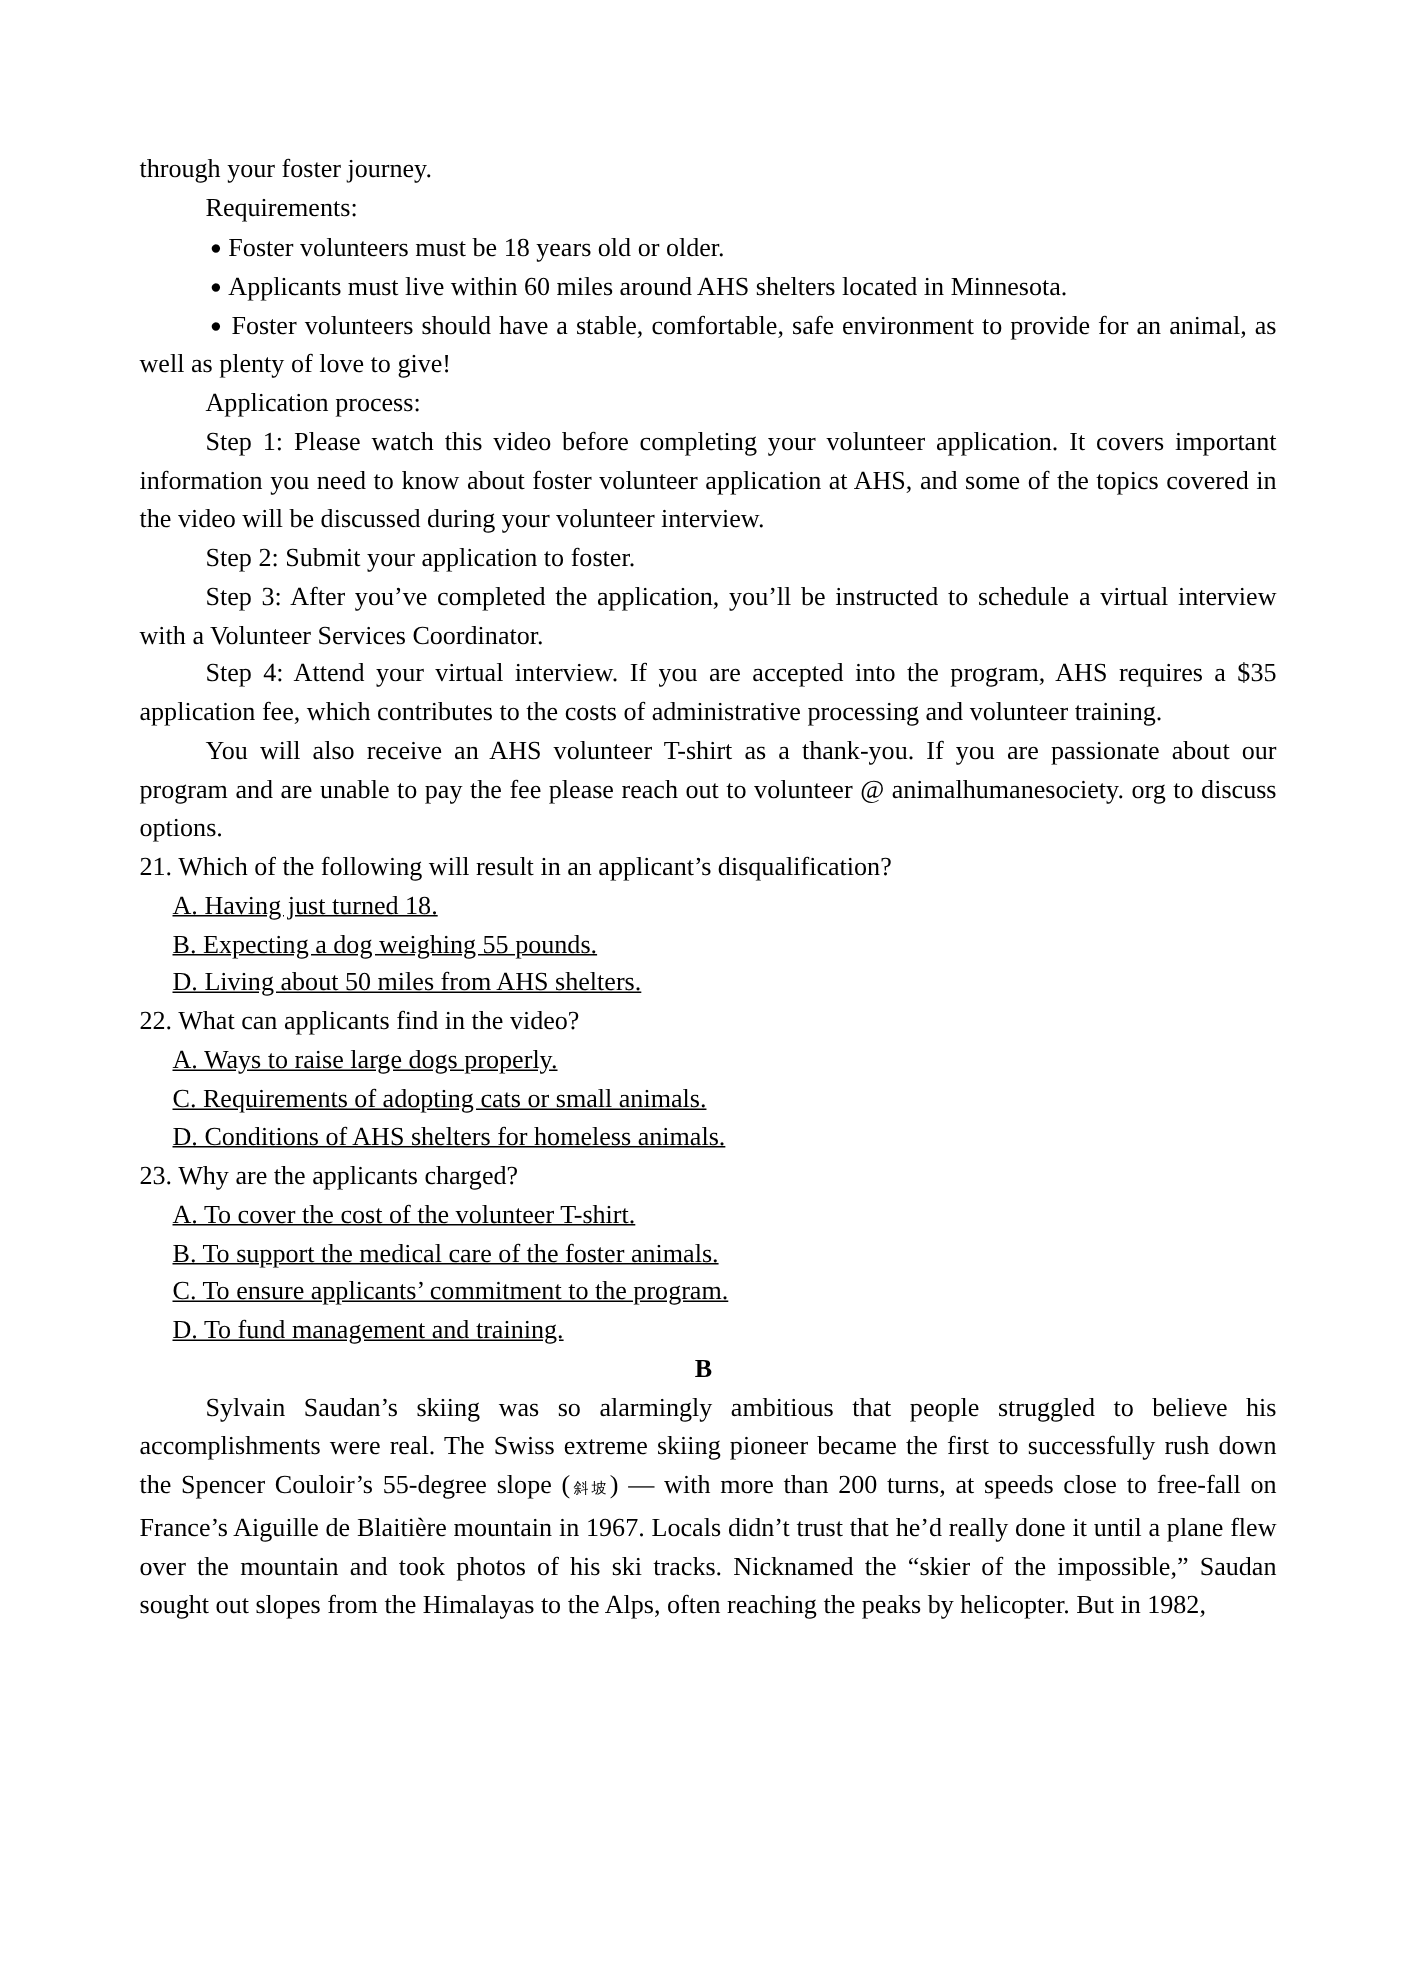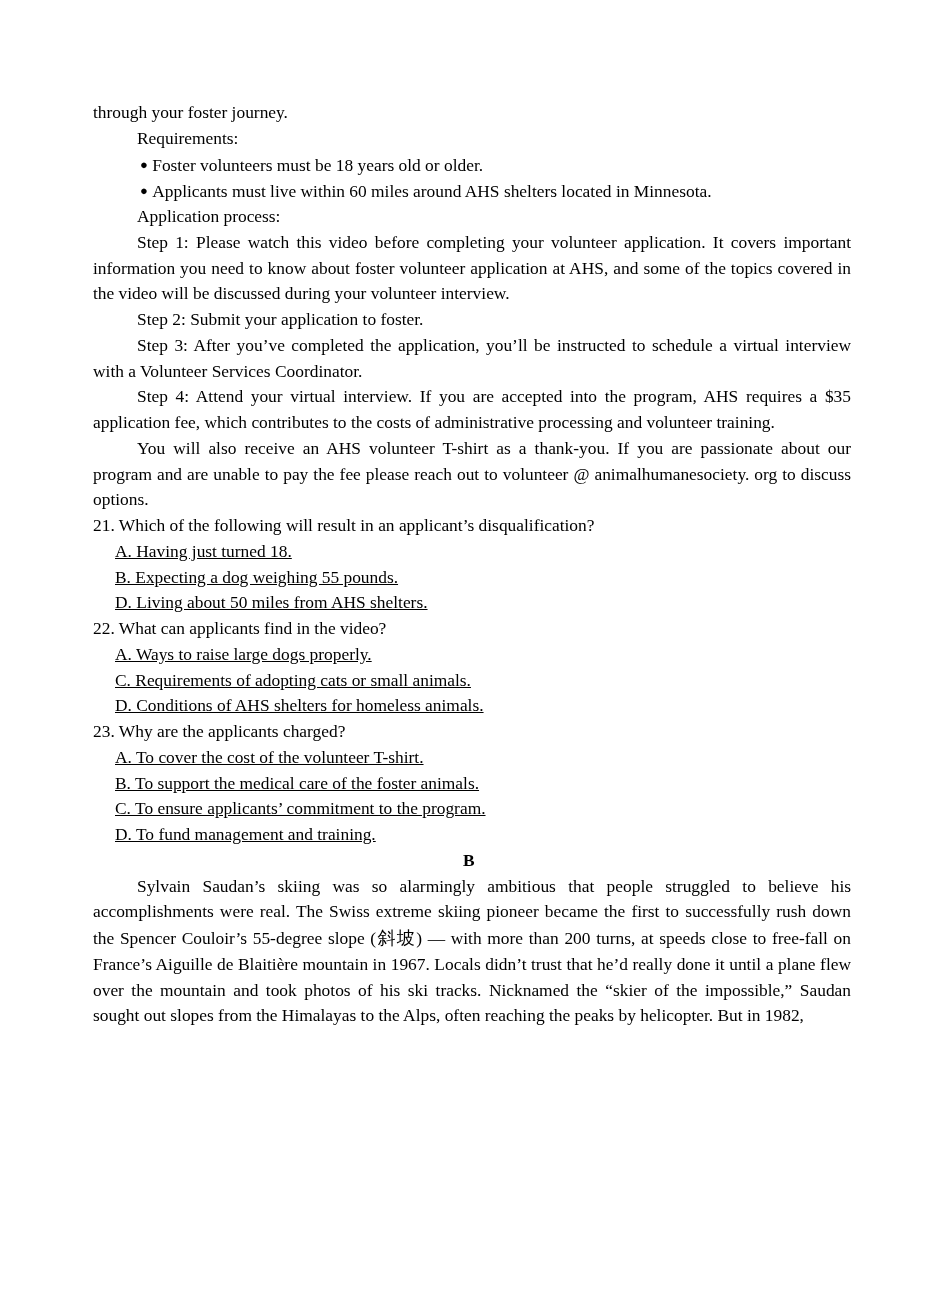--- a/index.html
+++ b/index.html
@@ -63,37 +63,38 @@
   .section-label {
     margin: 0;
     text-align: center;
     font-weight: bold;
     letter-spacing: 0.2px;
     padding-right: 6px;
   }
 
   .cjk {
     font-family: "DejaVu Sans", "Liberation Sans", sans-serif;
-    font-size: 18px;
+    font-size: 10px;
   }
 </style>
 </head>
 <body>
 
 <div class="page">
   <div class="doc">
 
     <p class="para cont single">through your foster journey.</p>
 
     <p class="para indent single">Requirements:</p>
 
     <p class="para bullet single"><span class="bullet-glyph">●</span>&nbsp;<span>Foster volunteers must be 18 years old or older.</span></p>
 
     <p class="para bullet single"><span class="bullet-glyph">●</span>&nbsp;<span>Applicants must live within 60 miles around AHS shelters located in Minnesota.</span></p>
 
+    <p class="para bullet"><span class="bullet-glyph">●</span>&nbsp;<span>Foster volunteers should have a stable, comfortable, safe environment to provide for an animal, as well as plenty of love to give!</span></p>
 
     <p class="para indent single">Application process:</p>
 
     <p class="para indent">Step 1: Please watch this video before completing your volunteer application. It covers important information you need to know about foster volunteer application at AHS, and some of the topics covered in the video will be discussed during your volunteer interview.</p>
 
     <p class="para indent single">Step 2: Submit your application to foster.</p>
 
     <p class="para indent">Step 3: After you’ve completed the application, you’ll be instructed to schedule a virtual interview with a Volunteer Services Coordinator.</p>
 
     <p class="para indent">Step 4: Attend your virtual interview. If you are accepted into the program, AHS requires a $35 application fee, which contributes to the costs of administrative processing and volunteer training.</p>

